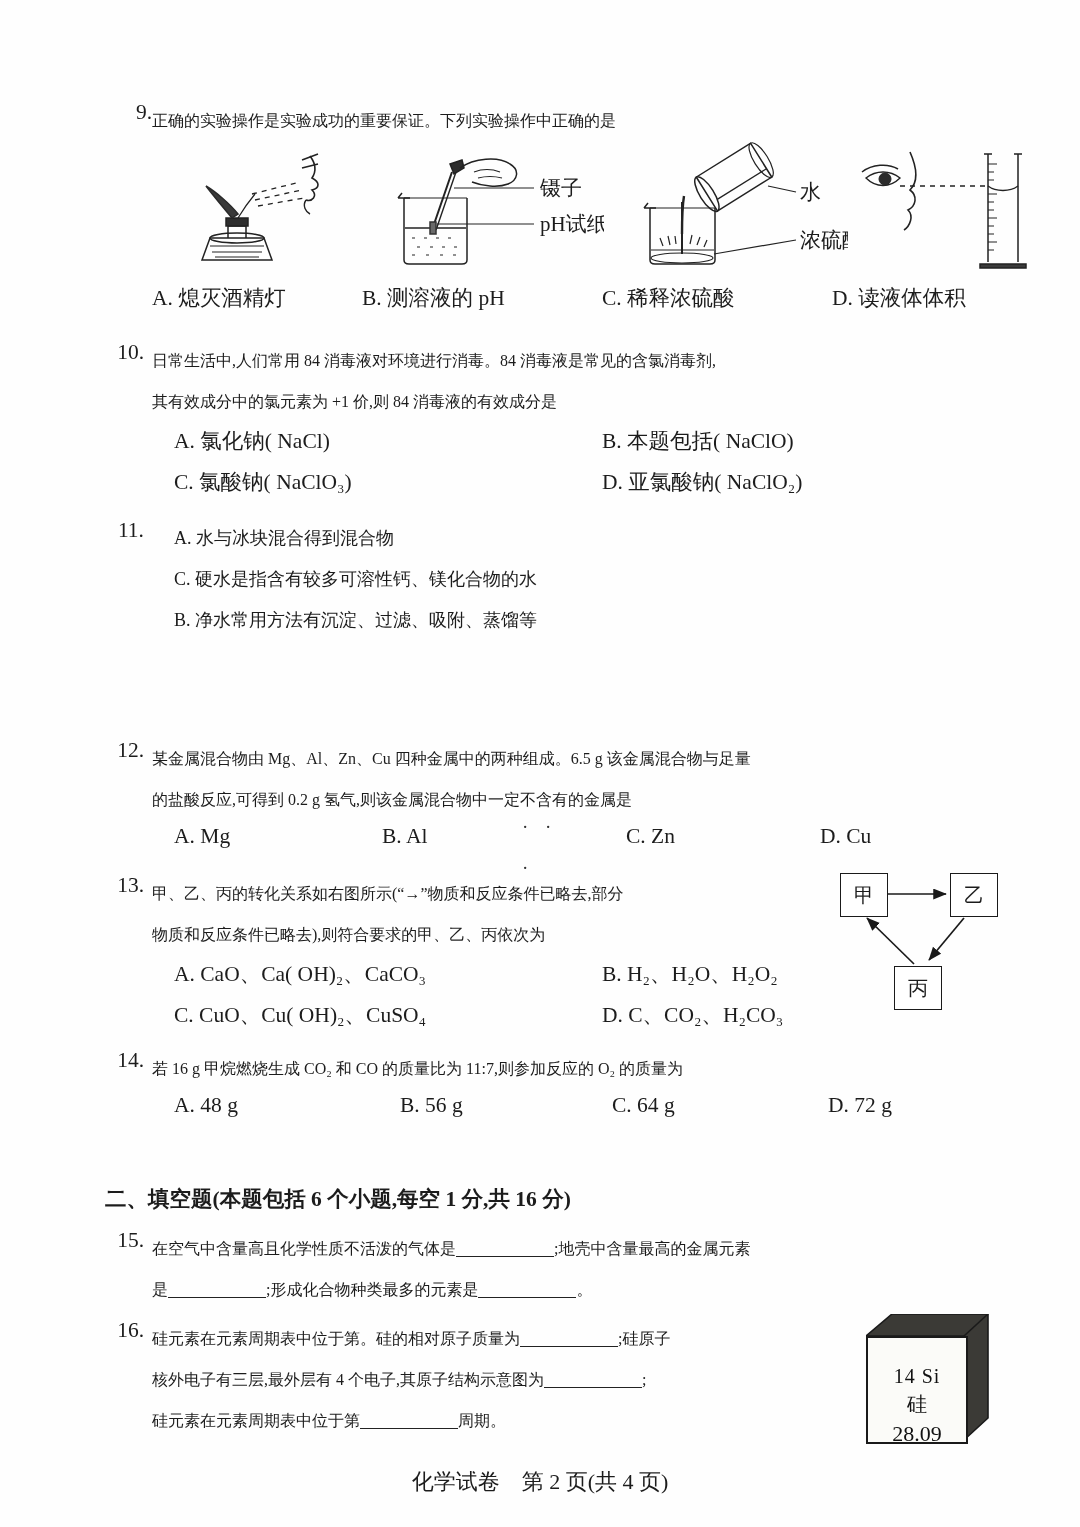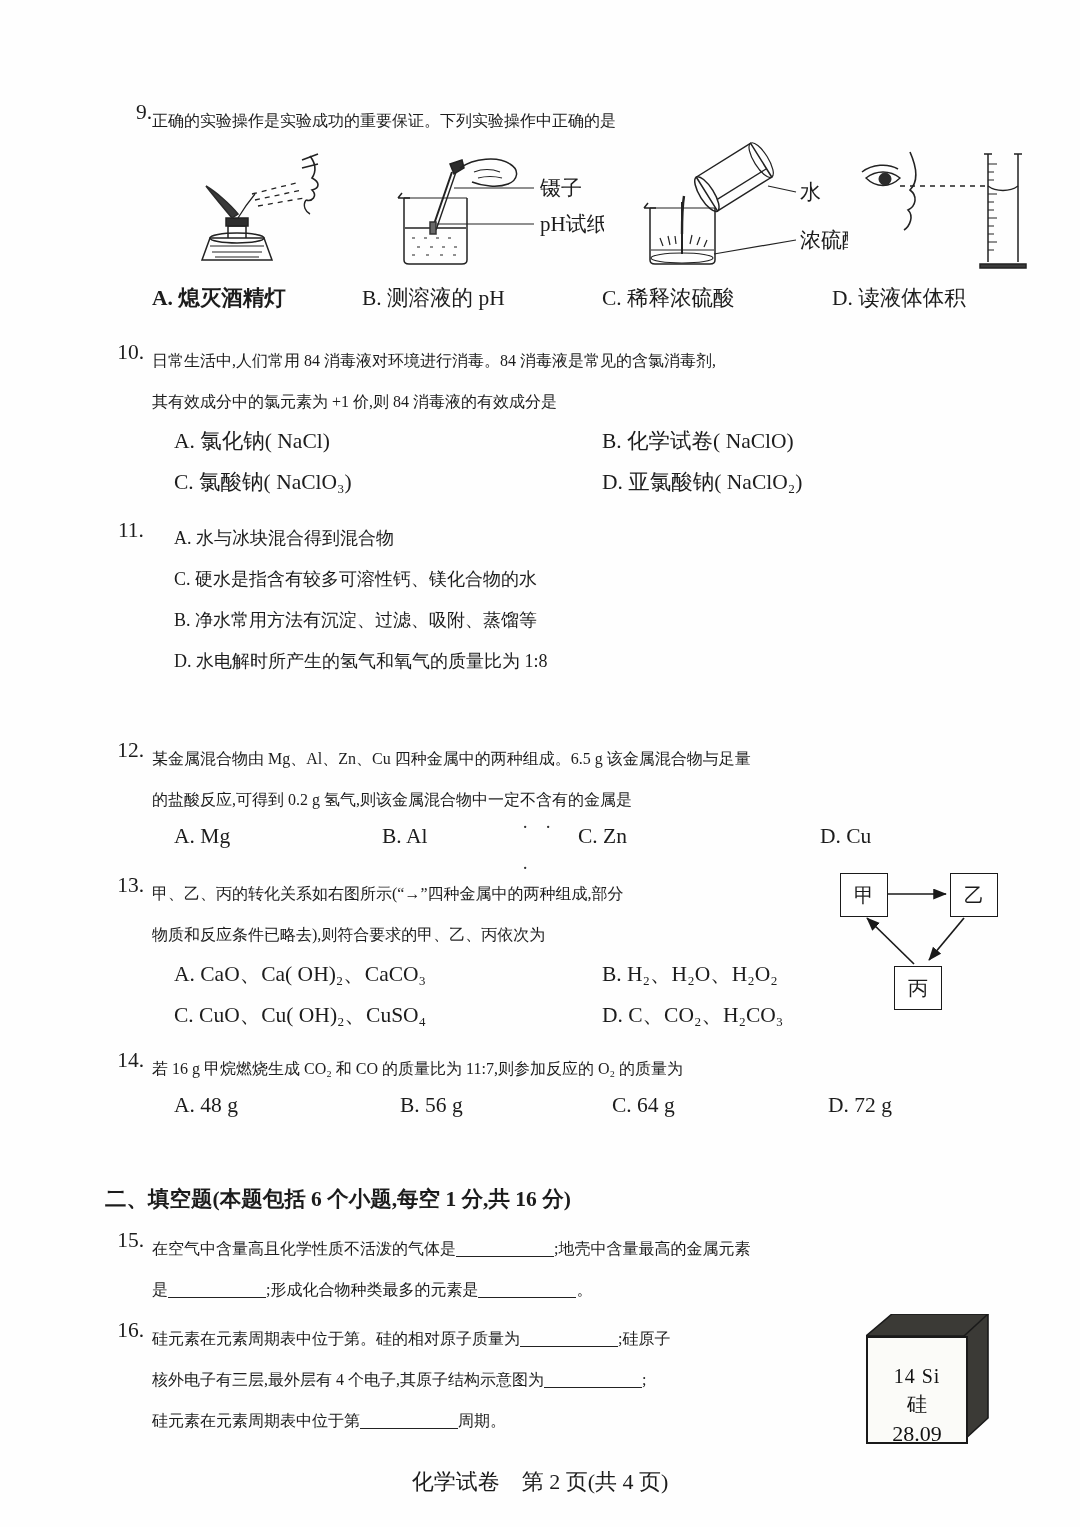--- a/index.html
+++ b/index.html
@@ -268,21 +268,21 @@
           <g stroke-width="1.2">
             <path d="M136 22 l9 0 M136 30 l6 0 M136 38 l6 0 M136 52 l9 0 M136 60 l6 0 M136 68 l6 0 M136 76 l9 0 M136 84 l6 0 M136 92 l6 0 M136 100 l9 0 M136 108 l6 0"></path>
           </g>
         </g>
       </svg>
     </div>
   </div>
 
   <div class="qbody" style="top:283px; width:880px;">
     <div class="opts-row">
-      <span class="opt" style="left:0px;font-weight:bold;">
+      <span class="opt" style="left:0px;">
         <span>A.</span>
         <span>熄灭酒精灯</span>
       </span>
       <span class="opt" style="left:210px;">
         <span>B.</span>
         <span>测溶液的 pH</span>
       </span>
       <span class="opt" style="left:450px;">
         <span>C.</span>
         <span>稀释浓硫酸</span>
@@ -298,21 +298,21 @@
   <div class="qbody" style="top:340px; width:880px;">
     <div class="stem">日常生活中,人们常用 84 消毒液对环境进行消毒。84 消毒液是常见的含氯消毒剂,</div>
     <div class="stem">其有效成分中的氯元素为 +1 价,则 84 消毒液的有效成分是</div>
     <div class="opts-row" style="margin-top:4px;">
       <span class="opt" style="left:22px;">
         <span>A.</span>
         <span>氯化钠( NaCl)</span>
       </span>
       <span class="opt" style="left:450px;">
         <span>B.</span>
-        <span>化学试卷( NaClO)</span>
+        <span>本题包括( NaClO)</span>
       </span>
     </div>
     <div class="opts-row">
       <span class="opt" style="left:22px;">
         <span>C.</span>
         <span>氯酸钠( NaClO₃)</span>
       </span>
       <span class="opt" style="left:450px;">
         <span>D.</span>
         <span>亚氯酸钠( NaClO₂)</span>
@@ -327,55 +327,51 @@
       <span>水与冰块混合得到混合物</span>
     </div>
     <div class="opt-block" style="margin-left:22px;">
       <span>C.</span>
       <span>硬水是指含有较多可溶性钙、镁化合物的水</span>
     </div>
     <div class="opt-block" style="margin-left:22px;">
       <span>B.</span>
       <span>净水常用方法有沉淀、过滤、吸附、蒸馏等</span>
     </div>
-    <div class="opt-block" style="margin-left:22px;">
-      <span>D.</span>
-      <span>水电解时所产生的氢气和氧气的质量比为 1:8</span>
-    </div>
   </div>
 
   <div class="qnum" style="left:100px; top:738px;">12.</div>
   <div class="qbody" style="top:738px; width:890px;">
     <div class="stem">某金属混合物由 Mg、Al、Zn、Cu 四种金属中的两种组成。6.5 g 该金属混合物与足量</div>
     <div class="stem">
       <span>的盐酸反应,可得到 0.2 g 氢气,则该金属混合物中一定</span><span class="emph-dots">不含有</span><span>的金属是</span>
     </div>
     <div class="opts-row" style="margin-top:4px;">
       <span class="opt" style="left:22px;">
         <span>A.</span>
         <span>Mg</span>
       </span>
       <span class="opt" style="left:230px;">
         <span>B.</span>
         <span>Al</span>
       </span>
-      <span class="opt" style="left:426px;text-align:right;">
+      <span class="opt" style="left:474px;text-align:right;">
         <span>C.</span>
         <span>Zn</span>
       </span>
       <span class="opt" style="left:668px;">
         <span>D.</span>
         <span>Cu</span>
       </span>
     </div>
   </div>
 
   <div class="qnum" style="left:100px; top:873px;">13.</div>
   <div class="qbody" style="top:873px; width:730px;">
-    <div class="stem">甲、乙、丙的转化关系如右图所示(“→”四种金属中的两种组成,部分</div>
+    <div class="stem">甲、乙、丙的转化关系如右图所示(“→”物质和反应条件已略去,部分</div>
     <div class="stem">物质和反应条件已略去),则符合要求的甲、乙、丙依次为</div>
     <div class="opts-row" style="margin-top:4px;">
       <span class="opt" style="left:22px;">
         <span>A.</span>
         <span>CaO、Ca( OH)₂、CaCO₃</span>
       </span>
       <span class="opt" style="left:450px;">
         <span>B.</span>
         <span>H₂、H₂O、H₂O₂</span>
       </span>

